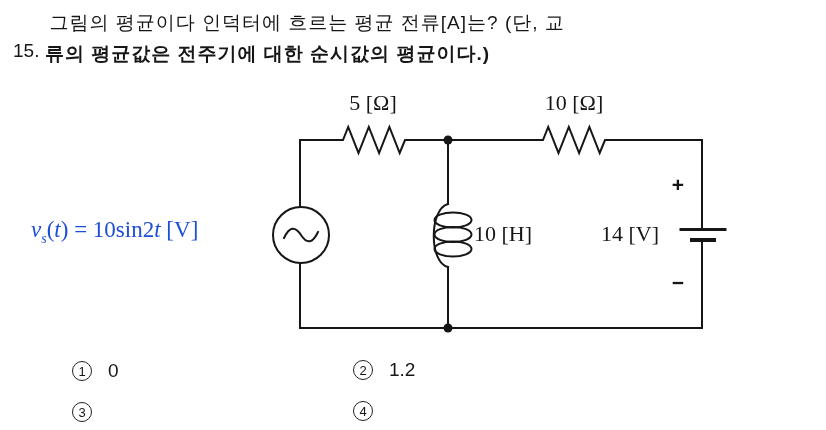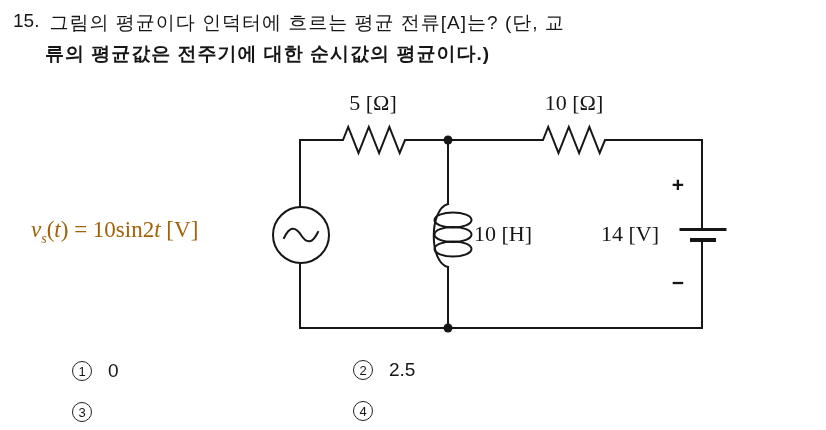--- a/index.html
+++ b/index.html
@@ -10,28 +10,28 @@
     background: #ffffff;
     font-family: "Liberation Sans", sans-serif;
     color: #1a1a1a;
     overflow: hidden;
   }
   .abs { position: absolute; }
 
   
   .q-line { font-size: 19px; letter-spacing: 1px; white-space: nowrap; color: #161616; }
   .q-line1 { left: 13px; top: 10px; display: flex; }
-  .q-num { margin-right: 10px; letter-spacing: 0; }
+  .q-num { margin-right: 10px; letter-spacing: 0; margin-top: 30px; }
   .q-line2 { left: 45px; top: 41px; font-weight: bold; }
 
   
   .source-label {
     left: 31px; top: 217px;
     font-family: "Liberation Serif", serif;
-    font-size: 23px; color: #a16207;
+    font-size: 23px; color: #1d4ed8;
     white-space: nowrap;
   }
   .math-var { font-style: italic; }
   .source-label sub { font-size: 14px; font-style: italic; }
 
   
   svg.circuit { position: absolute; left: 0; top: 0; width: 826px; height: 430px; }
   svg .wire { stroke: #161616; stroke-width: 2; fill: none; stroke-linecap: square; stroke-linejoin: miter; }
   svg .thick { stroke-width: 3; }
   svg .thicker { stroke-width: 4; }
@@ -101,20 +101,20 @@
 </svg>
 
 <div class="abs source-label"><span class="math-var">v</span><sub>s</sub><span>(</span><span class="math-var">t</span><span>) = 10sin2</span><span class="math-var">t</span><span> [V]</span></div>
 
 <div class="abs choice c1">
   <span class="choice-num">1</span>
   <span class="choice-label">0</span>
 </div>
 <div class="abs choice c2">
   <span class="choice-num">2</span>
-  <span class="choice-label">2.5</span>
+  <span class="choice-label">1.2</span>
 </div>
 <div class="abs choice c3">
   <span class="choice-num">3</span>
 </div>
 <div class="abs choice c4">
   <span class="choice-num">4</span>
 </div>
 
 </body></html>

